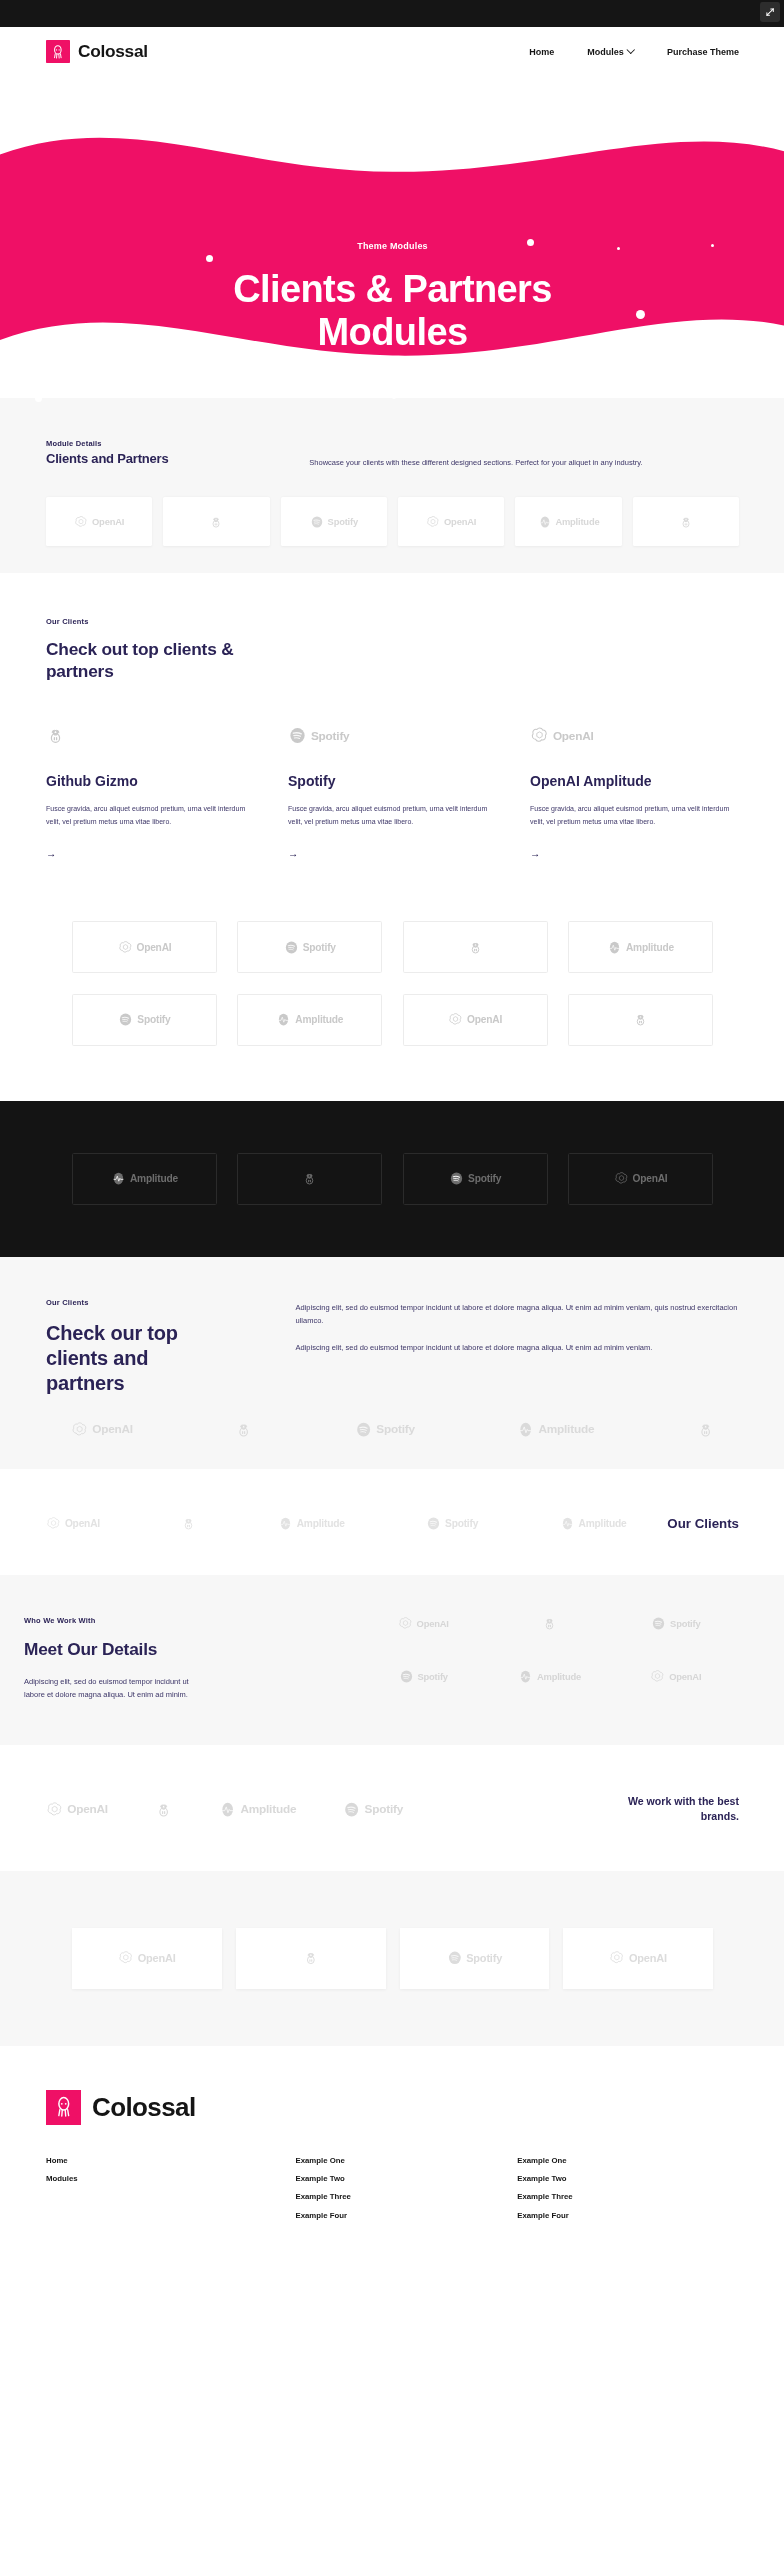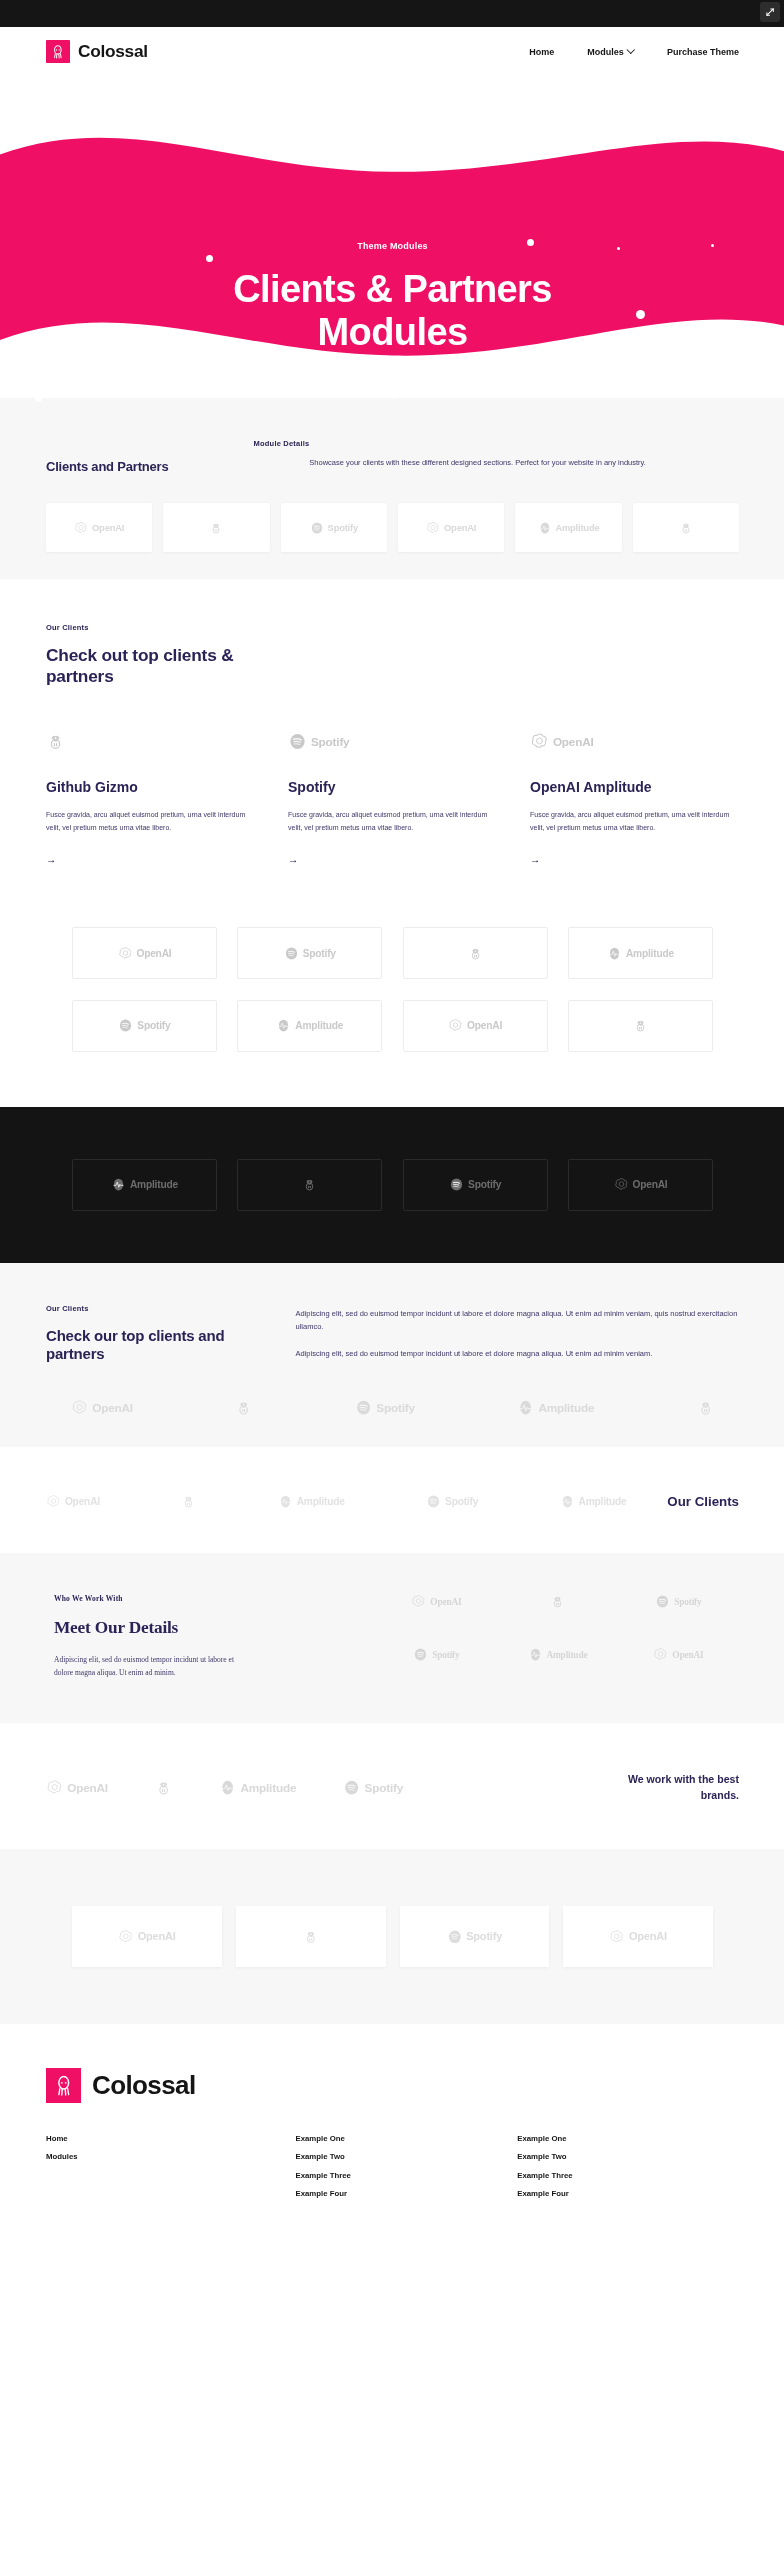--- a/index.html
+++ b/index.html
@@ -34,29 +34,29 @@
 
   
   .hero{position:relative;background:#fff;height:322px;}
   .hero-shape{position:absolute;left:0;top:0;width:785px;height:322px;}
   .hero-inner{position:relative;z-index:3;text-align:center;padding-top:165px;}
   .hero-eyebrow{color:#fff;font-size:9px;font-weight:700;letter-spacing:0.2px;}
   .hero-title{color:#fff;font-size:38px;font-weight:700;line-height:1.12;margin-top:17.3px;letter-spacing:-0.6px;}
   .dot{position:absolute;border-radius:50%;background:#fff;z-index:4;}
   .eyebrow{font-size:7.5px;font-weight:700;color:#2b2356;letter-spacing:0.2px;}
   .h2{font-size:17.3px;font-weight:700;color:#2b2356;line-height:1.25;letter-spacing:-0.2px;}
-  .h2.small{font-size:15px;}
+  .h2.small{font-size:20px;}
   .body-txt{font-size:7.5px;line-height:1.75;color:#3d3668;}
 
   
   .module-details{background:#f7f7f7;padding:41px 46px 0 46px;}
   .md-row{display:flex;}
   .md-left{width:38%;}
   .md-right{width:62%;padding-top:17.3px;}
-  .md-eyebrow{margin-bottom:11px;text-align:right;}
+  .md-eyebrow{margin-bottom:3px;}
   .md-title{font-size:13px;font-weight:700;}
 
   
   .cardstrip{display:flex;gap:11px;padding:28px 0 27px 0;}
   .logo-card{
     flex:1;height:49px;background:#fff;border-radius:1.6px;
     display:flex;align-items:center;justify-content:center;
     box-shadow:0 0.8px 2.4px rgba(0,0,0,.05);
   }
 
@@ -88,21 +88,21 @@
   .two-right{width:64%;padding-top:3.1px;}
   .two-right p{margin-bottom:14px;}
   .inline-logos{display:flex;align-items:center;justify-content:space-between;
                 padding:25px 25px 31px 25px;}
 
   .sec-right{background:#fff;padding:47px 46px 44px 46px;}
   .right-row{display:flex;align-items:center;justify-content:space-between;gap:7.8px;}
   .right-row .ttl{font-size:13.3px;font-weight:700;color:#2b2356;white-space:nowrap;padding-left:14px;}
 
   
-  .sec-meet{background:#f7f7f7;padding:41px 46px 44px 54px;font-family:Liberation Serif, serif;}
+  .sec-meet{background:#f7f7f7;padding:41px 46px 44px 24px;}
   .meet-row{display:flex;}
   .meet-left{width:47%;}
   .meet-left .eyebrow{margin-bottom:14px;}
   .meet-left .h2{margin-bottom:14px;}
   .meet-right{width:53%;}
   .meet-grid{display:grid;grid-template-columns:repeat(3,1fr);row-gap:38px;
              align-items:center;justify-items:center;}
 
   
   .sec-best{background:#fff;padding:49px 46px 46px 46px;}
@@ -195,21 +195,21 @@
     </div>
   </div>
 
   <div class="module-details">
     <div class="md-row">
       <div class="md-left">
         <div class="eyebrow md-eyebrow">Module Details</div>
         <div class="h2 md-title">Clients and Partners</div>
       </div>
       <div class="md-right">
-        <div class="body-txt">Showcase your clients with these different designed sections. Perfect for your website in any industry.</div>
+        <div class="body-txt">Showcase your clients with these different designed sections. Perfect for your aliquet in any industry.</div>
       </div>
     </div>
     <div class="cardstrip" id="strip-module">
         <div class="logo-card">
           <span class="lg">
             <svg width="14" height="14" viewBox="0 0 24 24" aria-hidden="true">
       <path d="M12 2.6c2.1 0 3.6 1.2 4.2 2.6 1.6-.1 3.2.8 3.9 2.3.7 1.5.4 3.2-.6 4.4.6 1.5.4 3.2-.7 4.4-1.1 1.2-2.7 1.6-4.2 1.2-.9 1.3-2.4 2-4 1.8-1.6-.2-2.9-1.2-3.5-2.6-1.6.1-3.1-.8-3.8-2.3-.7-1.5-.4-3.2.6-4.4-.6-1.5-.4-3.2.7-4.4C5.7 4.4 7.3 4 8.8 4.4 9.6 3.3 10.7 2.6 12 2.6z" fill="none" stroke="#d8d8d8" stroke-width="1.3"></path>
       <path d="M12 7.4 L15.4 9.3 L15.4 13.2 L12 15.1 L8.6 13.2 L8.6 9.3 Z" fill="none" stroke="#d8d8d8" stroke-width="1.1"></path>
     </svg>
             <span class="lbl" style="font-size:9.4px;color:#d8d8d8;">OpenAI</span>

